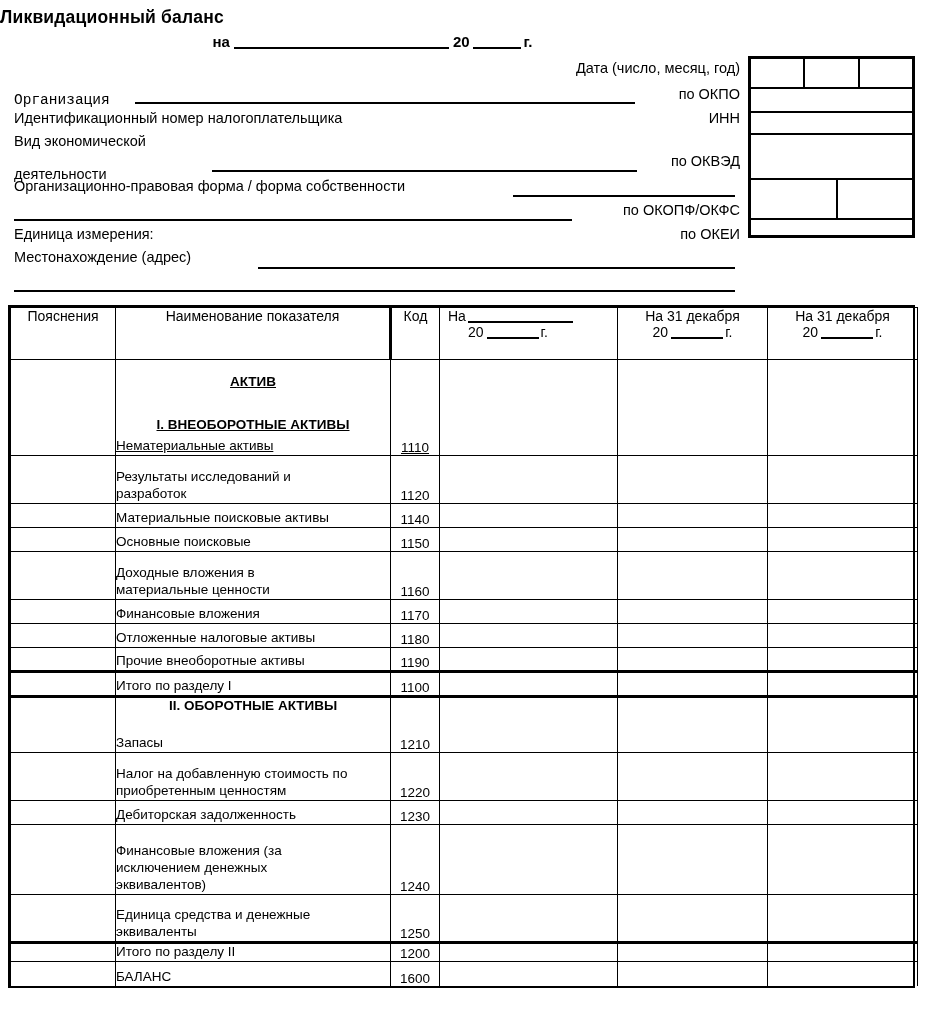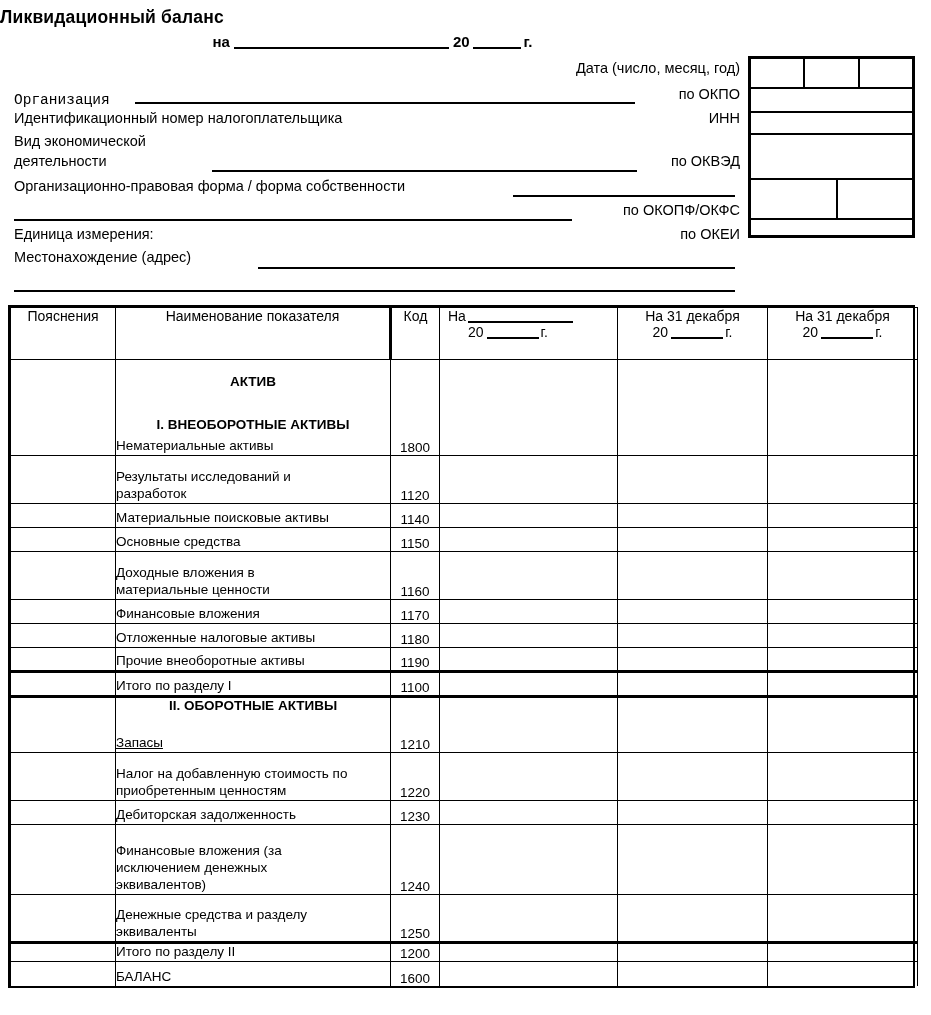--- a/index.html
+++ b/index.html
@@ -223,21 +223,21 @@
     <div class="rlabel" style="left:420px; top:202px; width:320px;">по ОКОПФ/ОКФС</div>
 
     <div class="rlabel" style="left:420px; top:226px; width:320px;">по ОКЕИ</div>
 
     <div class="llabel" style="left:14px; top:92px;font-family:Liberation Mono, monospace;">Организация</div>
 
     <div class="llabel" style="left:14px; top:110px;">Идентификационный номер налогоплательщика</div>
 
     <div class="llabel" style="left:14px; top:133px;">Вид экономической</div>
 
-    <div class="llabel" style="left:14px; top:153px;">деятельности</div>
+    <div class="llabel" style="left:14px; top:166px;">деятельности</div>
 
     <div class="llabel" style="left:14px; top:178px;">Организационно-правовая форма / форма собственности</div>
 
     <div class="llabel" style="left:14px; top:226px;">Единица измерения:</div>
 
     <div class="llabel" style="left:14px; top:249px;">Местонахождение (адрес)</div>
 
     <div class="hline" style="left:135px; top:102px; width:500px;"></div>
 
     <div class="hline" style="left:212px; top:170px; width:425px;"></div>
@@ -305,28 +305,28 @@
           <span class="h-c"><span>20</span><span class="h-rule-sm"></span><span>г.</span></span>
         </th>
         <th>
           <span class="h-c">На 31 декабря</span>
           <span class="h-c"><span>20</span><span class="h-rule-sm"></span><span>г.</span></span>
         </th>
       </tr>
     </thead>
     <tbody>
 
-      <tr style="height:96px;">
+      <tr style="height:96px;text-decoration:underline;">
         <td class="expl"></td>
         <td class="name">
           <div class="ctr bold" style="margin-top:6px;">АКТИВ</div>
           <div class="ctr bold" style="margin-top:26px;">I. ВНЕОБОРОТНЫЕ АКТИВЫ</div>
           <div style="margin-top:4px;">Нематериальные активы</div>
         </td>
-        <td class="code">1800</td>
+        <td class="code">1110</td>
         <td class="val"></td>
         <td class="val"></td>
         <td class="val"></td>
       </tr>
 
       <tr style="height:48px;">
         <td class="expl"></td>
         <td class="name">
           <div class="multiline" style="white-space:pre-line;">Результаты исследований и
 разработок</div>
@@ -342,21 +342,21 @@
         <td class="expl"></td>
         <td class="name">Материальные поисковые активы</td>
         <td class="code">1140</td>
         <td class="val"></td>
         <td class="val"></td>
         <td class="val"></td>
       </tr>
 
       <tr style="height:24px;">
         <td class="expl"></td>
-        <td class="name">Основные средства</td>
+        <td class="name">Основные поисковые</td>
         <td class="code">1150</td>
         <td class="val"></td>
         <td class="val"></td>
         <td class="val"></td>
       </tr>
 
       <tr style="height:48px;">
         <td class="expl"></td>
         <td class="name">
           <div style="white-space:pre-line;">Доходные вложения в
@@ -401,21 +401,21 @@
         <td class="code bold">1100</td>
         <td class="val"></td>
         <td class="val"></td>
         <td class="val"></td>
       </tr>
 
       <tr class="thick-top" style="height:48px;">
         <td class="expl"></td>
         <td class="name">
           <div class="ctr bold">II. ОБОРОТНЫЕ АКТИВЫ</div>
-          <div style="margin-top:20px;text-decoration:underline;">Запасы</div>
+          <div style="margin-top:20px;">Запасы</div>
         </td>
         <td class="code">1210</td>
         <td class="val"></td>
         <td class="val"></td>
         <td class="val"></td>
       </tr>
 
       <tr style="height:48px;">
         <td class="expl"></td>
         <td class="name">
@@ -446,21 +446,21 @@
         </td>
         <td class="code">1240</td>
         <td class="val"></td>
         <td class="val"></td>
         <td class="val"></td>
       </tr>
 
       <tr style="height:48px;">
         <td class="expl"></td>
         <td class="name">
-          <div style="white-space:pre-line;">Денежные средства и разделу
+          <div style="white-space:pre-line;">Единица средства и денежные
 эквиваленты</div>
         </td>
         <td class="code">1250</td>
         <td class="val"></td>
         <td class="val"></td>
         <td class="val"></td>
       </tr>
 
 
       <tr class="thick-top" style="height:14px;">

